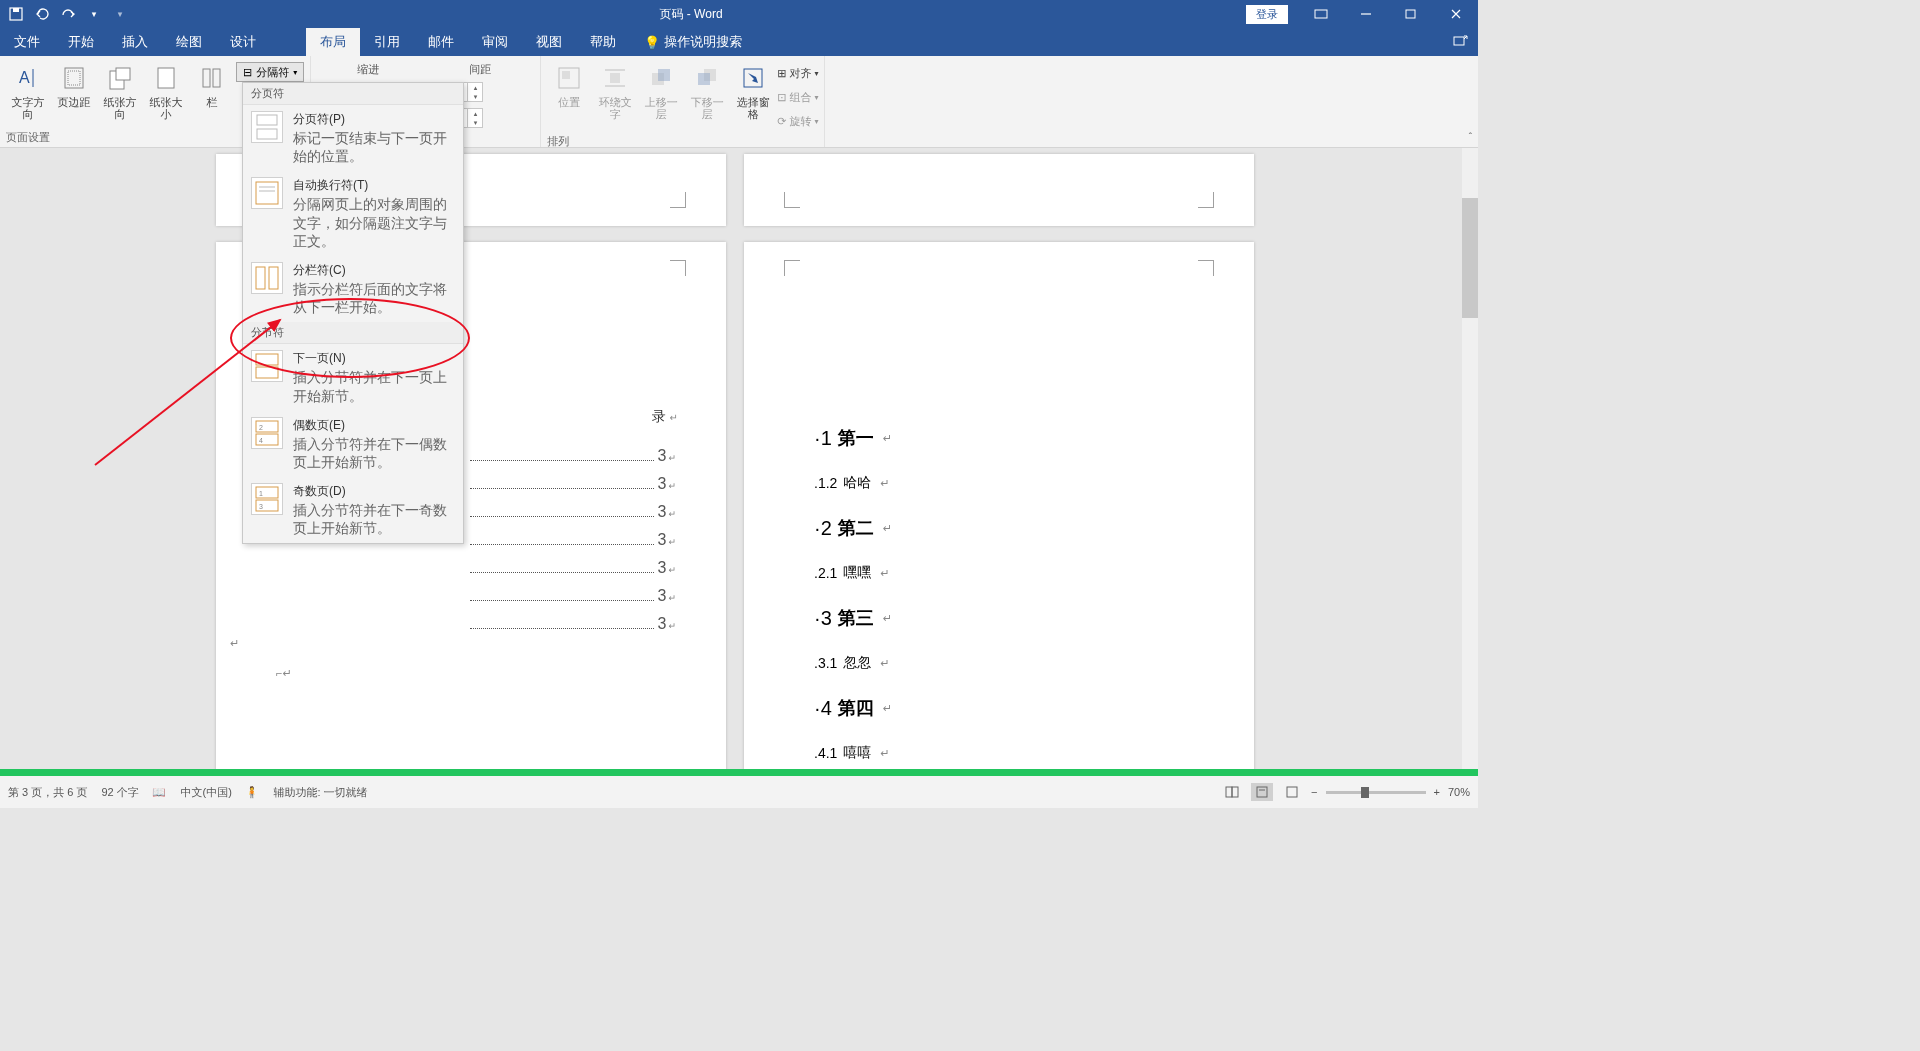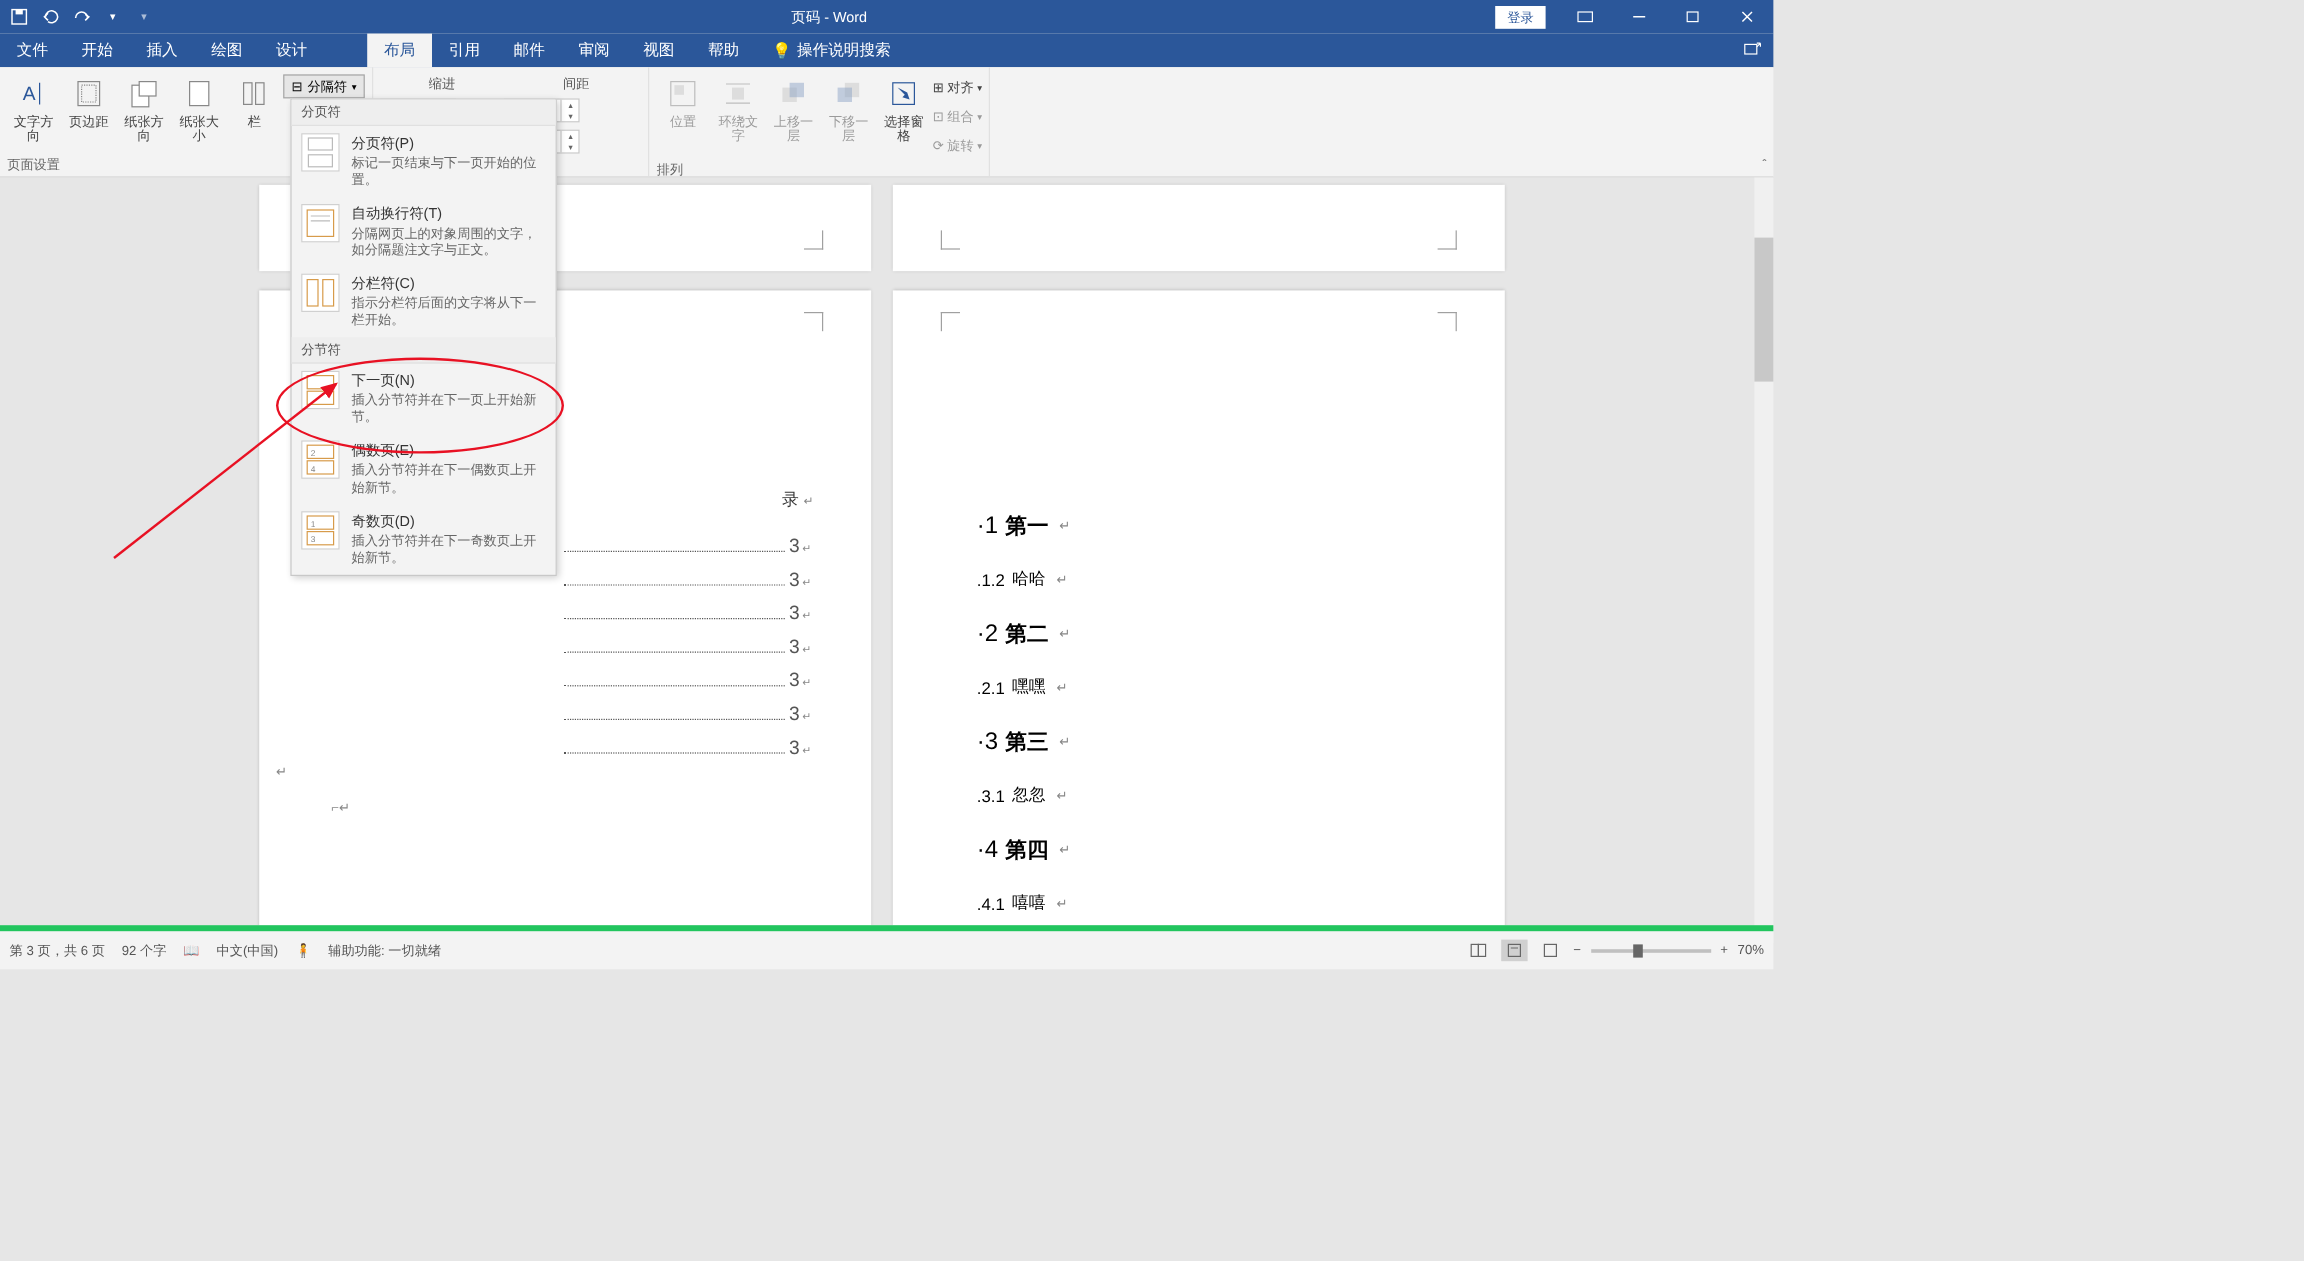--- a/index.html
+++ b/index.html
@@ -38,21 +38,21 @@
 
 
 .breaks-btn { border: 1px solid #a5a5a5; background: #e6e6e6; padding: 1px 6px; height: 20px; font-size: 11px; display: flex; align-items: center; gap: 4px; cursor: pointer; }
 
 
 .dropdown { position: absolute; left: 242px; top: 82px; width: 222px; background: #f3f3f3; border: 1px solid #c8c8c8; box-shadow: 2px 2px 6px rgba(0,0,0,0.2); z-index: 100; font-size: 12px; }
 .dd-header { background: #eee; padding: 3px 8px; color: #555; font-size: 11px; border-bottom: 1px solid #e0e0e0; }
 .dd-item { display: flex; padding: 6px 8px; gap: 10px; cursor: pointer; }
 .dd-icon { width: 32px; height: 32px; flex-shrink: 0; border: 1px solid #d0d0d0; background: #fff; display: flex; align-items: center; justify-content: center; font-size: 9px; color: #999; }
 .dd-text .dd-title { color: #333; }
-.dd-text .dd-desc { color: #666; font-size: 11px; line-height: 1.3; margin-top: 1px; }
+.dd-text .dd-desc { color: #666; font-size: 14px; line-height: 1.3; margin-top: 1px; }
 
 
 .red-ellipse { position: absolute; left: 230px; top: 298px; width: 240px; height: 80px; border: 2px solid #e81123; border-radius: 50%; z-index: 200; pointer-events: none; }
 .red-arrow { position: absolute; z-index: 200; pointer-events: none; }
 
 
 .doc-area { position: absolute; left: 0; top: 148px; right: 0; bottom: 22px; background: #e6e6e6; overflow: hidden; }
 .page { position: absolute; background: #fff; box-shadow: 0 0 3px rgba(0,0,0,0.2); }
 .page .crop-tl, .page .crop-tr, .page .crop-bl, .page .crop-br { position: absolute; width: 16px; height: 16px; border-color: #a0a0a0; }
 .page .crop-tl { top: 18px; left: 40px; border-left: 1px solid #a0a0a0; border-top: 1px solid #a0a0a0; }
@@ -71,21 +71,21 @@
 .hd { margin: 24px 0; display: flex; align-items: center; gap: 6px; }
 .hd .bullet { font-size: 20px; color: #000; }
 .hd .txt { font-size: 18px; font-weight: 600; }
 .hd .mark { font-size: 11px; color: #888; margin-left: 3px; }
 .hd.sub .txt { font-size: 14px; font-weight: 400; }
 .hd.sub .bullet { font-size: 14px; }
 
 .caret-line { position: absolute; left: 64px; top: 396px; font-size: 11px; color: #888; }
 
 
-.statusbar { position: absolute; left: 0; right: 0; bottom: 0; height: 22px; background: #f3f3f3; border-top: 5px solid #22c55e; display: flex; align-items: center; font-size: 11px; color: #555; padding: 16px 8px; gap: 14px; }
+.statusbar { position: absolute; left: 0; right: 0; bottom: 0; height: 22px; background: #f3f3f3; border-top: 7px solid #22c55e; display: flex; align-items: center; font-size: 11px; color: #555; padding: 16px 8px; gap: 14px; }
 .status-right { margin-left: auto; display: flex; align-items: center; gap: 8px; }
 .view-btn { width: 22px; height: 18px; display: flex; align-items: center; justify-content: center; cursor: pointer; }
 .view-btn.active { background: #d0d0d0; }
 .zoom-slider { width: 100px; height: 3px; background: #c0c0c0; position: relative; }
 .zoom-slider .thumb { position: absolute; top: -4px; left: 35%; width: 8px; height: 11px; background: #666; }
 
 .scrollbar-v { position: absolute; right: 0; top: 148px; bottom: 22px; width: 16px; background: #f0f0f0; }
 .scrollbar-v .thumb { position: absolute; top: 50px; width: 100%; height: 120px; background: #c8c8c8; }
 
 svg.i { width: 100%; height: 100%; }

